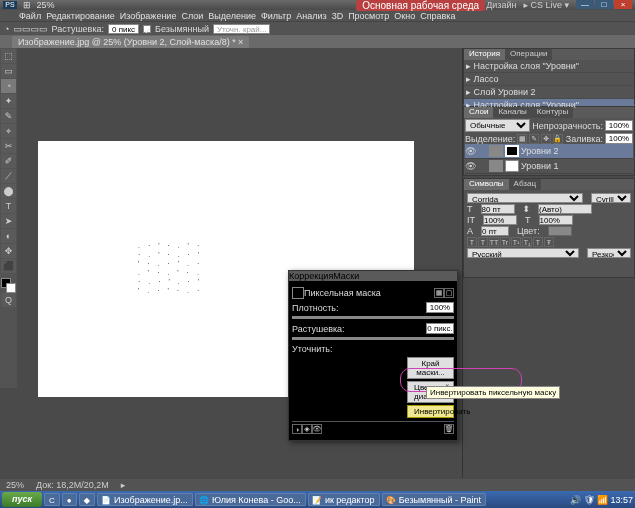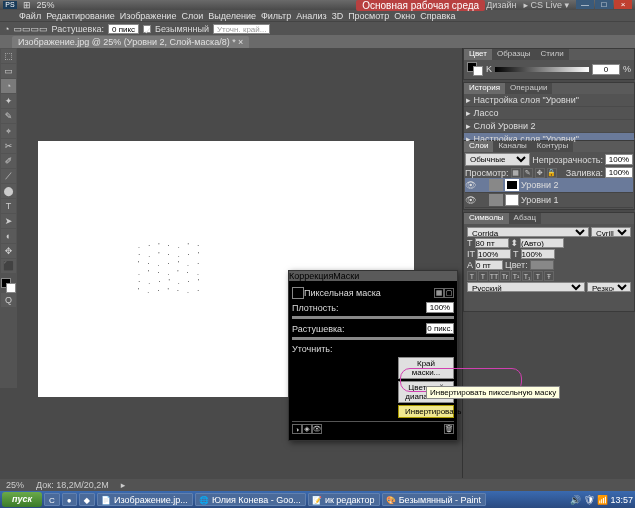--- a/index.html
+++ b/index.html
@@ -42,30 +42,30 @@
 .layer-row { display:flex; align-items:center; height:15px; border-bottom:1px solid #444; gap:2px;}
 .layer-row .eye { width:10px; text-align:center;}
 .layer-row .thumb { width:14px; height:12px; background:#fff; border:1px solid #888;}
 .layer-row.sel { background:#6a7a9a;}
 .slider { flex:1; height:5px; background:linear-gradient(90deg,#000,#fff); position:relative;}
 .num { background:#fff; color:#000; border:1px solid #888; width:28px; text-align:center; font-size:8px;}
 .masks-dialog { position:absolute; left:288px; top:222px; width:170px; background:#000000; border:1px solid #333; box-shadow:2px 2px 6px rgba(0,0,0,.5);}
 .masks-dialog .dtabs { background:#5a5a5a; display:flex; height:10px;}
 .masks-dialog .body { padding:3px; color:#ddd;}
 .masks-dialog .row { display:flex; align-items:center; justify-content:space-between; margin:3px 0; font-size:8px;}
-.masks-dialog .btn { background:#e0e0e0; color:#000; border:1px solid #888; padding:1px 6px; font-size:8px; text-align:center; width:56px; margin:2px 0 2px auto; display:block;}
+.masks-dialog .btn { background:#e0e0e0; color:#000; border:1px solid #888; padding:1px 6px; font-size:8px; text-align:center; width:47px; margin:2px 0 2px auto; display:block;}
 .masks-dialog .btn.invert { background:#f0e890; border:1px solid #aa9900;}
 .tooltip { position:absolute; left:426px; top:338px; background:#ffffe0; border:1px solid #888; padding:1px 3px; font-size:8px; color:#000; z-index:100;}
 .marker { position:absolute; left:400px; top:320px; width:122px; height:24px; border:1px solid #d040b0; border-radius:10px; z-index:99;}
 .statusbar { position:absolute; bottom:17px; left:0; right:0; height:12px; background:#535353; color:#ccc; display:flex; align-items:center; padding:0 6px; gap:12px; font-size:8px;}
 .taskbar { position:absolute; bottom:0; left:0; right:0; height:17px; background:linear-gradient(#3a6ab0,#2a4a80); display:flex; align-items:center; padding:0 2px; gap:2px;}
 .taskbar .start { background:linear-gradient(#6aaa4a,#3a7a2a); color:#fff; padding:0 10px; height:15px; border-radius:3px; line-height:15px; font-weight:bold; font-style:italic;}
 .taskbar .tbtn { background:#4a6a9a; color:#fff; padding:0 4px; height:13px; line-height:13px; font-size:8px; border:1px solid #6080b0; border-radius:1px;}
 .taskbar .tray { margin-left:auto; display:flex; gap:2px; align-items:center; color:#fff; font-size:8px;}
-.char-panel .row{display:flex;gap:2px;align-items:center;margin:1px 0}
+.char-panel .row{display:flex;gap:8px;align-items:center;margin:1px 0}
 .char-panel select,.char-panel input{background:#e0e0e0;border:1px solid #888;font-size:8px;height:10px}
 .iconbtn{width:10px;height:10px;display:inline-flex;align-items:center;justify-content:center;color:#ccc;border:1px solid #666;font-size:7px}
 </style>
 </head>
 <body>
 
 <div class="titlebar">
   <div class="logo">PS</div>
   <span class="drop">⊞</span>
   <span class="drop">25%</span>
@@ -131,37 +131,20 @@
     <div class="t">Q</div>
   </div>
 
   <div class="canvas-area">
     <div class="canvas">
       <div class="dots">. · ' · . ' ·<br>· . ' · . · '<br>' · . · ' . ·<br>. ' · . ' · .<br>· . · ' . · '<br>' . · ' · . ·</div>
     </div>
   </div>
 
   <div class="rightdock">
-    <div class="panel" style="height:32px">
-      <div class="tabs">
-        <div class="ptab active">Цвет</div>
-        <div class="ptab">Образцы</div>
-        <div class="ptab">Стили</div>
-      </div>
-      <div class="body" style="display:flex;align-items:center;gap:3px">
-        <div style="width:16px;height:14px;position:relative">
-            <div style="position:absolute;width:10px;height:10px;background:#000;border:1px solid #888"></div>
-            <div style="position:absolute;width:10px;height:10px;background:#fff;border:1px solid #888;right:0;bottom:0"></div>
-          </div>
-        <span>K</span>
-        <div class="slider"></div>
-        <span class="num">0</span>
-        <span>%</span>
-      </div>
-    </div>
 
     <div class="panel" style="height:56px">
       <div class="tabs">
         <div class="ptab active">История</div>
         <div class="ptab">Операции</div>
       </div>
       <div class="body" style="padding:0">
         <div class="hist-item">
             <span>▸</span>
             <span>Настройка слоя "Уровни"</span>
@@ -187,21 +170,21 @@
         <div class="ptab">Каналы</div>
         <div class="ptab">Контуры</div>
       </div>
       <div class="body" style="padding:1px">
         <div style="display:flex;gap:2px;align-items:center">
           <select style="flex:1;background:#e0e0e0;border:1px solid #888;font-size:8px"><option>Обычные</option></select>
           <span>Непрозрачность:</span>
           <span class="num">100%</span>
         </div>
         <div style="display:flex;gap:2px;align-items:center;margin-top:1px">
-          <span>Просмотр:</span>
+          <span>Выделение:</span>
           <span class="iconbtn">▦</span>
           <span class="iconbtn">✎</span>
           <span class="iconbtn">✥</span>
           <span class="iconbtn">🔒</span>
           <span style="margin-left:auto">Заливка:</span>
           <span class="num">100%</span>
         </div>
         <div class="layer-row sel">
           <span class="eye">👁</span>
             <span class="eye"></span>
@@ -226,21 +209,21 @@
       </div>
       <div class="body">
         <div class="row">
             <select style="flex:1"><option>Corrida</option></select>
             <select style="width:40px"><option>Cyrillic</option></select>
           </div>
         <div class="row">
             <span>T</span>
             <input style="width: 34px;" value="80 пт">
             <span>⬍</span>
-            <input style="width: 44px;" value="(Авто)">
+            <input style="width: 54px;" value="(Авто)">
           </div>
         <div class="row">
             <span>IT</span>
             <input style="width: 34px;" value="100%">
             <span>T</span>
             <input style="width: 34px;" value="100%">
           </div>
         <div class="row">
             <span>A</span>
             <input style="width: 28px;" value="0 пт">

